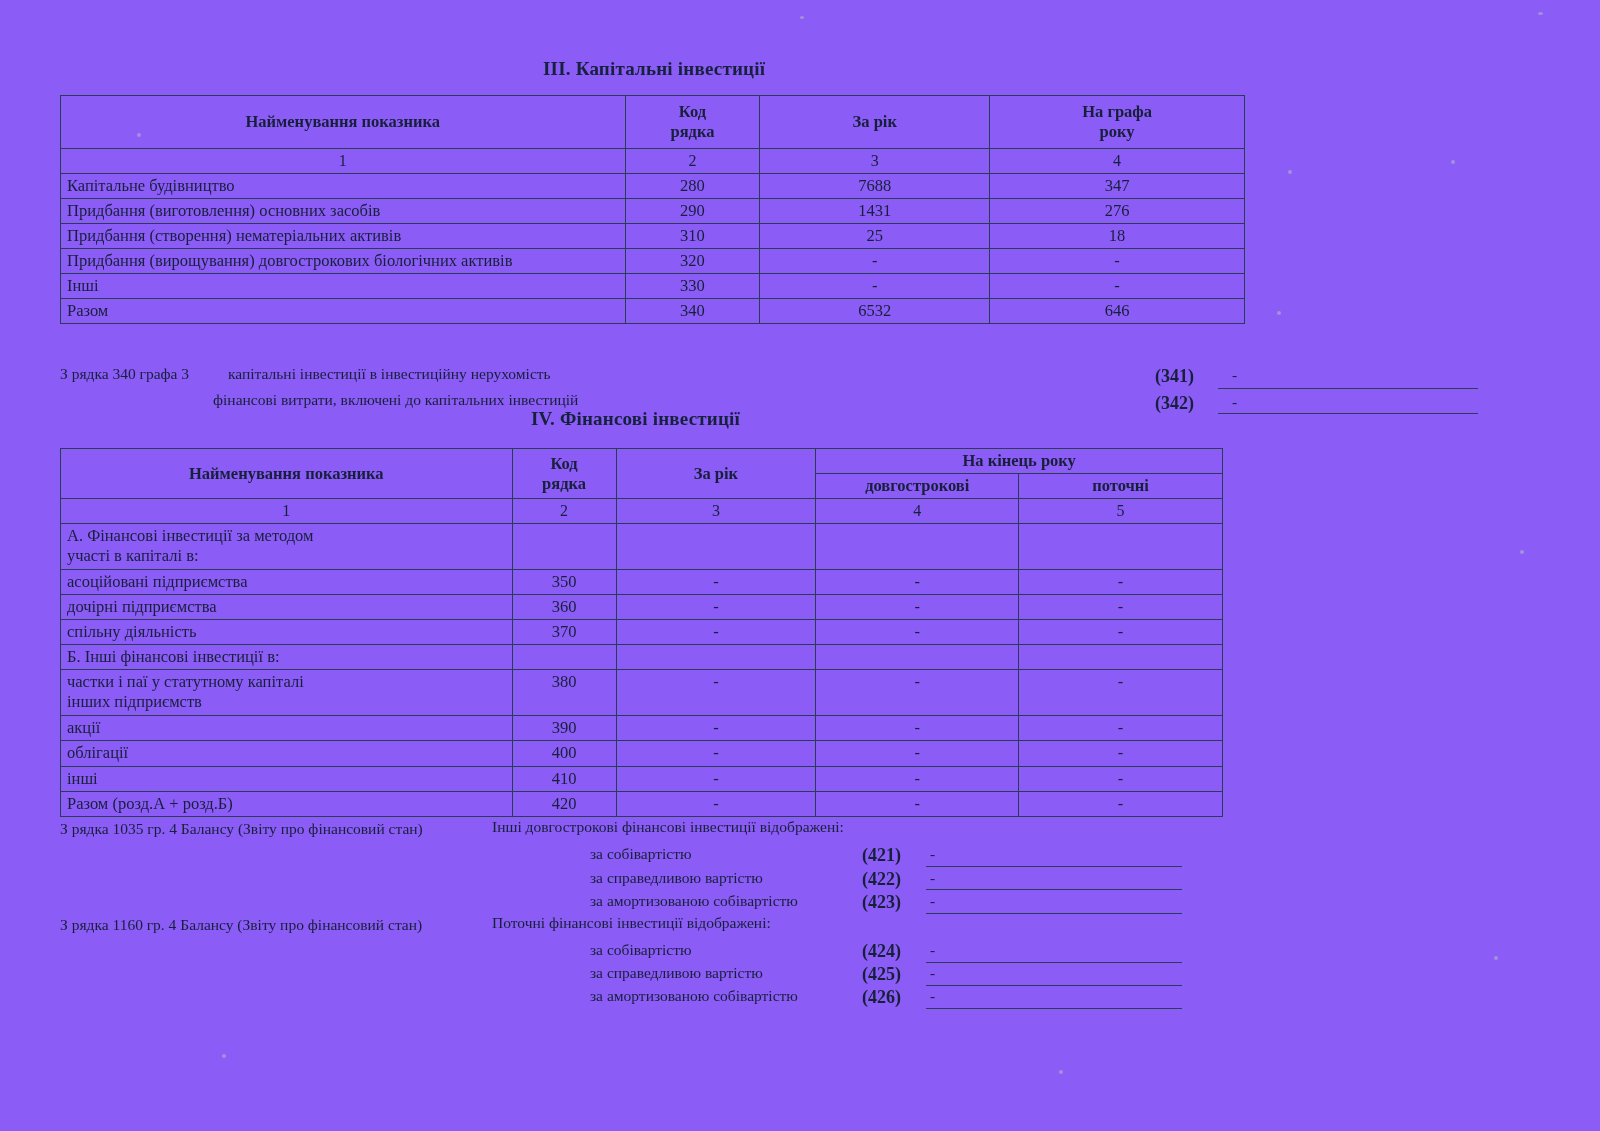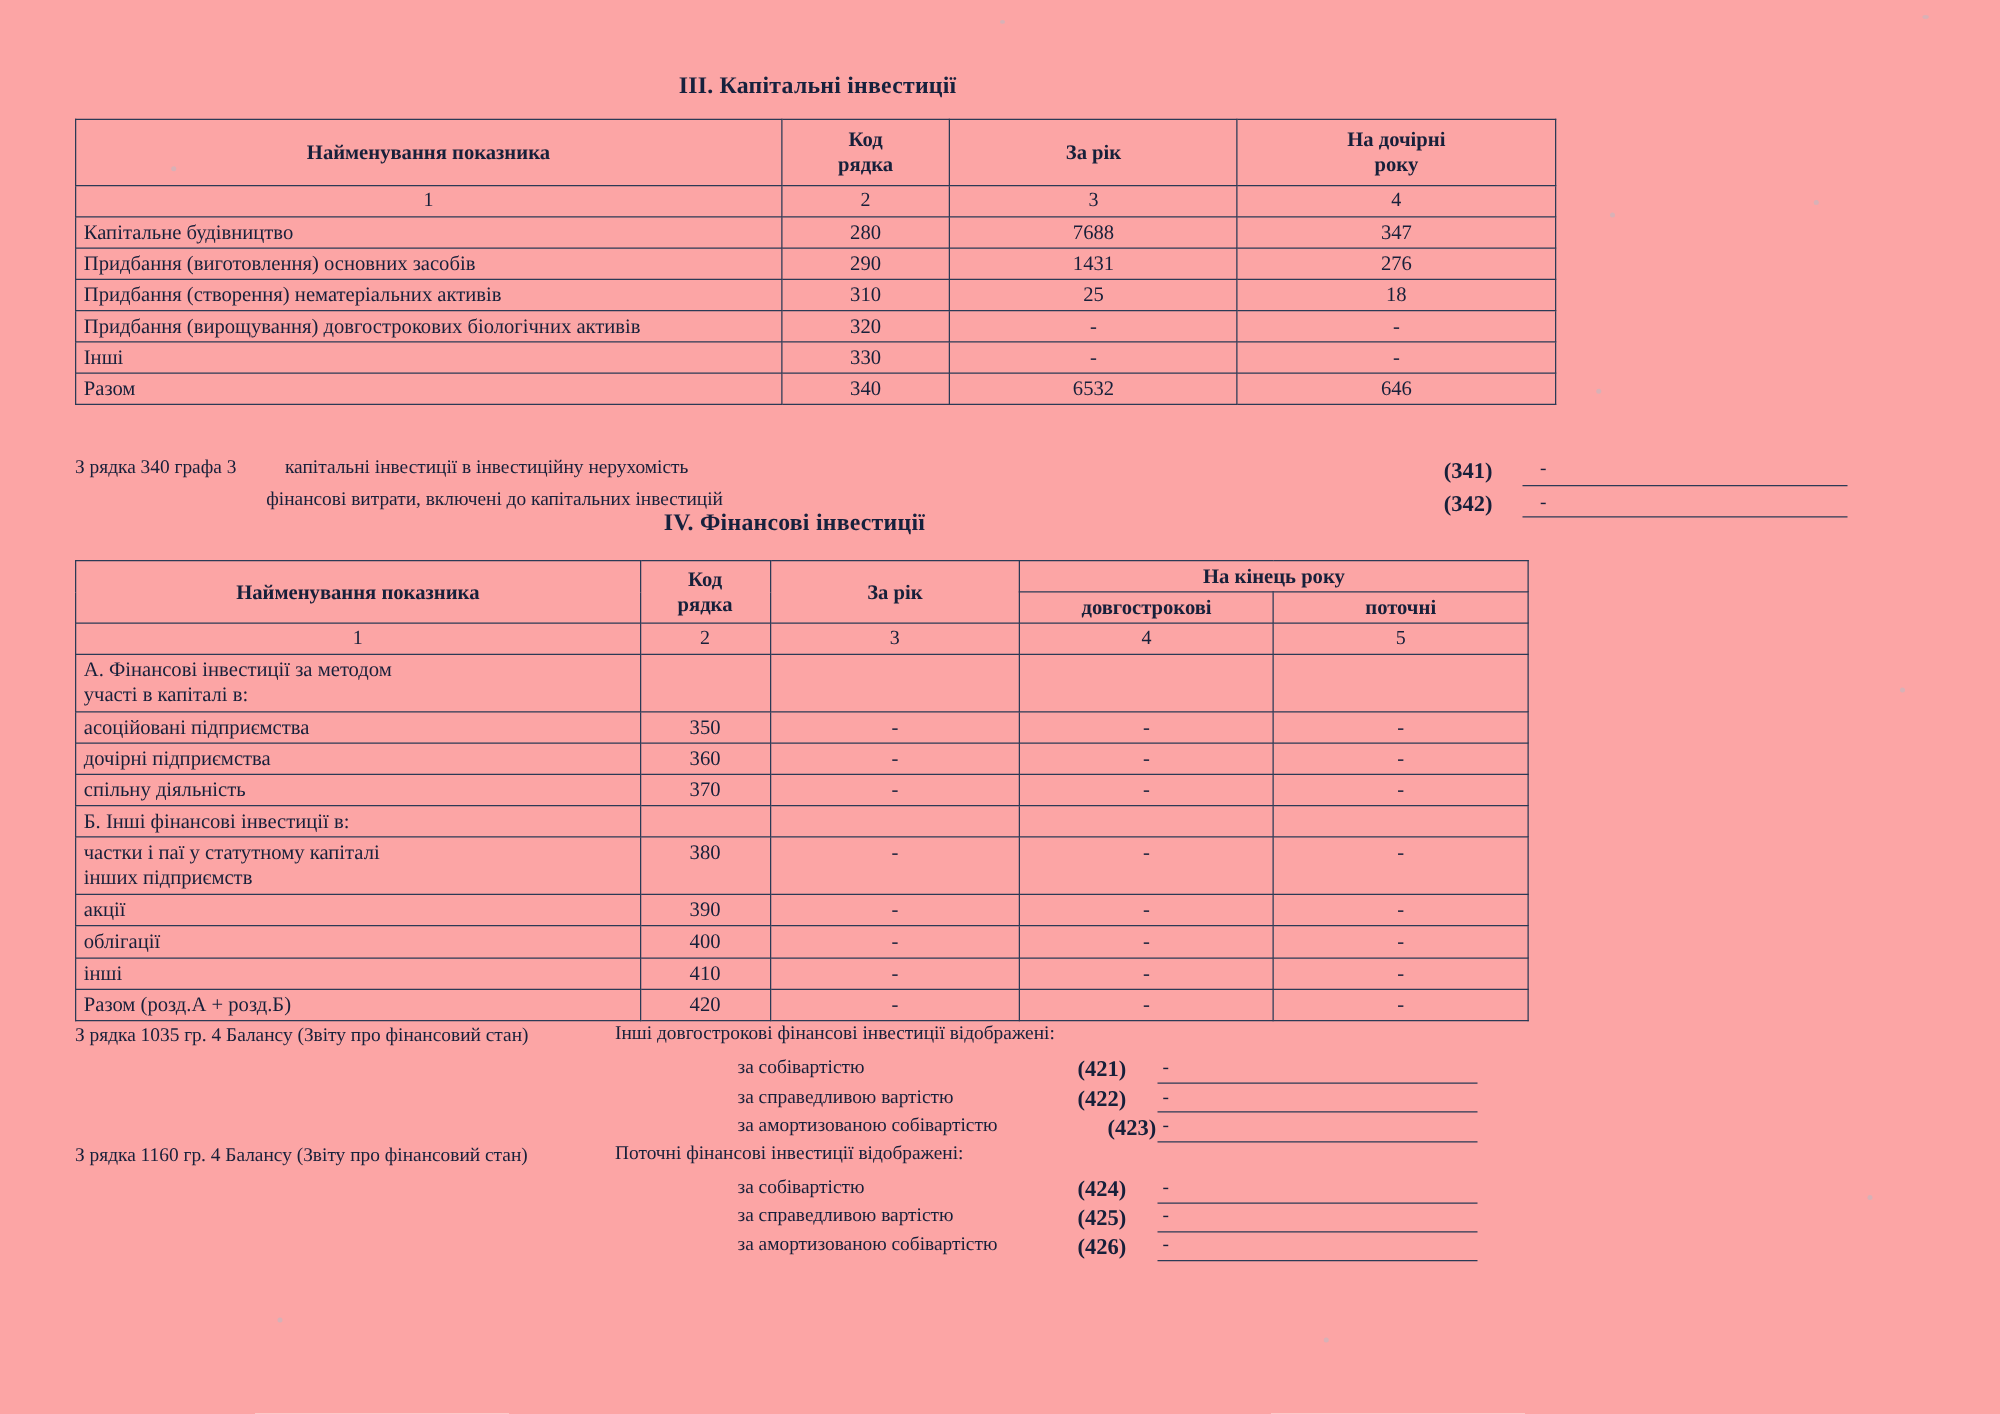--- a/index.html
+++ b/index.html
@@ -11,21 +11,21 @@
     width: 1600px;
     height: 1131px;
     position: relative;
     font-family: "Liberation Serif", serif;
     color: #1a1f36;
     overflow: hidden;
   }
   .page {
     position: absolute;
     inset: 0;
-    background: #fca5a5;
+    background: #8b5cf6;
   }
 
   
   .speck {
     position: absolute;
     background: #b9bcc4;
     border-radius: 50%;
     opacity: .55;
   }
 
@@ -119,21 +119,21 @@
     </colgroup>
     <thead>
       <tr>
         <th rowspan="1" style="height:48px;vertical-align:middle;">Найменування показника</th>
         <th style="vertical-align:middle;">
           <div>Код</div>
           <div>рядка</div>
         </th>
         <th style="vertical-align:middle;">За рік</th>
         <th style="vertical-align:middle;">
-          <div>На дочірні</div>
+          <div>На графа</div>
           <div>року</div>
         </th>
       </tr>
       <tr class="numrow">
         <td>1</td>
         <td>2</td>
         <td>3</td>
         <td>4</td>
       </tr>
     </thead>
@@ -303,21 +303,21 @@
   <div class="code" style="left:862px;top:845px;">(421)</div>
   <div class="dash" style="left:930px;top:845px;">-</div>
   <div class="ruleline" style="left:926px;top:866px;width:256px;"></div>
 
   <div class="lbl" style="left:590px;top:869px;">за справедливою вартістю</div>
   <div class="code" style="left:862px;top:869px;">(422)</div>
   <div class="dash" style="left:930px;top:869px;">-</div>
   <div class="ruleline" style="left:926px;top:889px;width:256px;"></div>
 
   <div class="lbl" style="left:590px;top:892px;">за амортизованою собівартістю</div>
-  <div class="code" style="left:862px;top:892px;margin-left:24px;">(423)</div>
+  <div class="code" style="left:862px;top:892px;">(423)</div>
   <div class="dash" style="left:930px;top:892px;">-</div>
   <div class="ruleline" style="left:926px;top:913px;width:256px;"></div>
 
   <div class="lbl" style="left:60px;top:916px;">З рядка 1160 гр. 4 Балансу (Звіту про фінансовий стан)</div>
   <div class="lbl" style="left:492px;top:914px;">Поточні фінансові інвестиції відображені:</div>
 
   <div class="lbl" style="left:590px;top:941px;">за собівартістю</div>
   <div class="code" style="left:862px;top:941px;">(424)</div>
   <div class="dash" style="left:930px;top:941px;">-</div>
   <div class="ruleline" style="left:926px;top:962px;width:256px;"></div>

